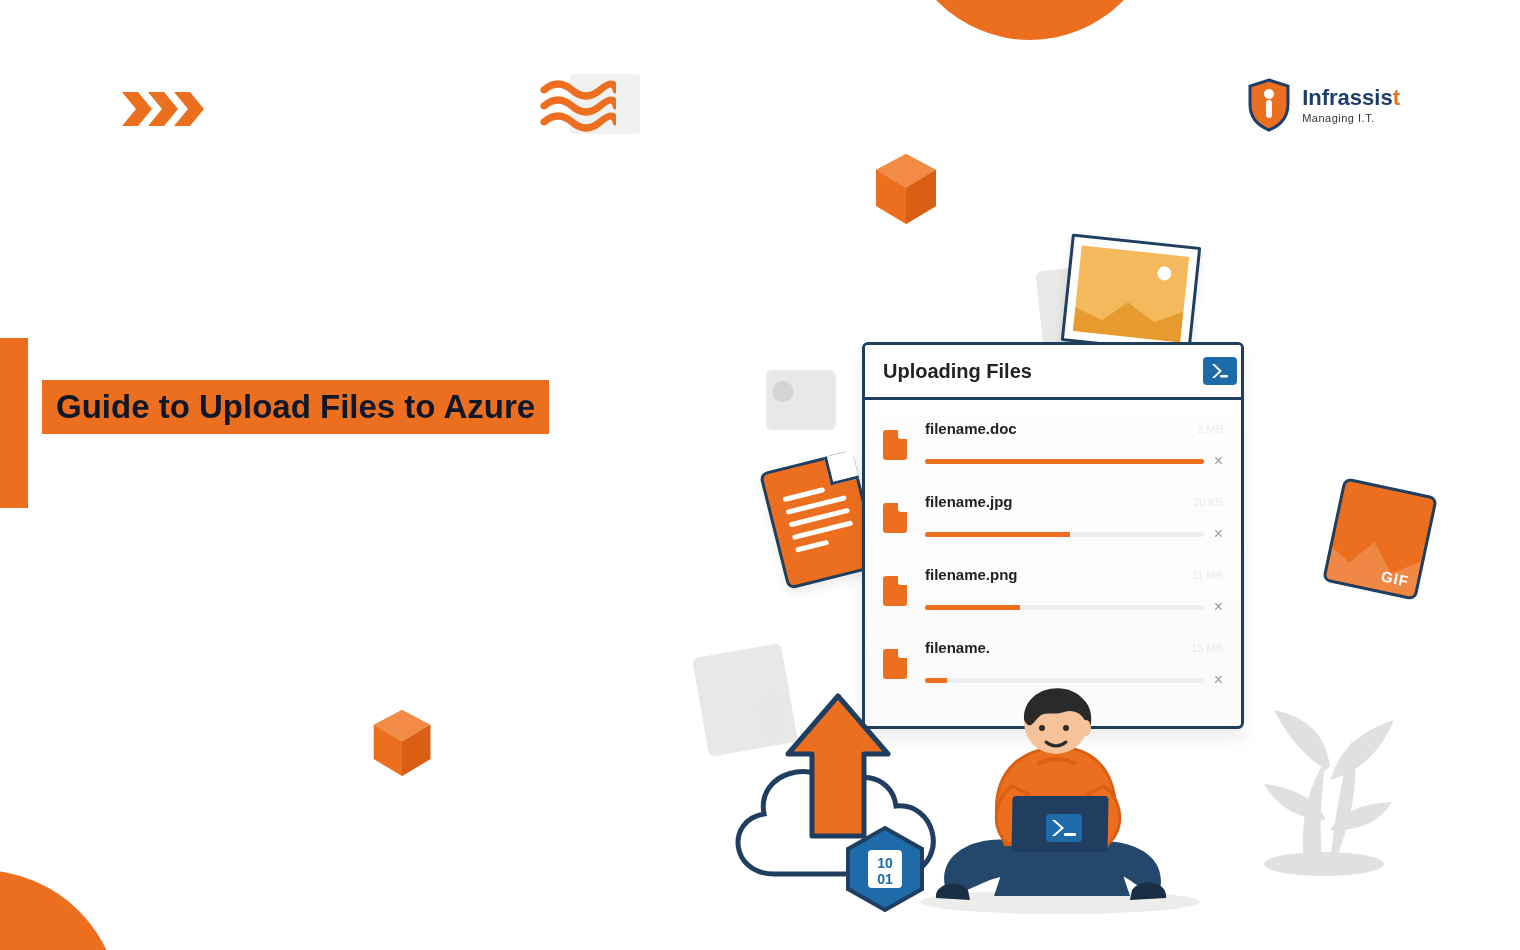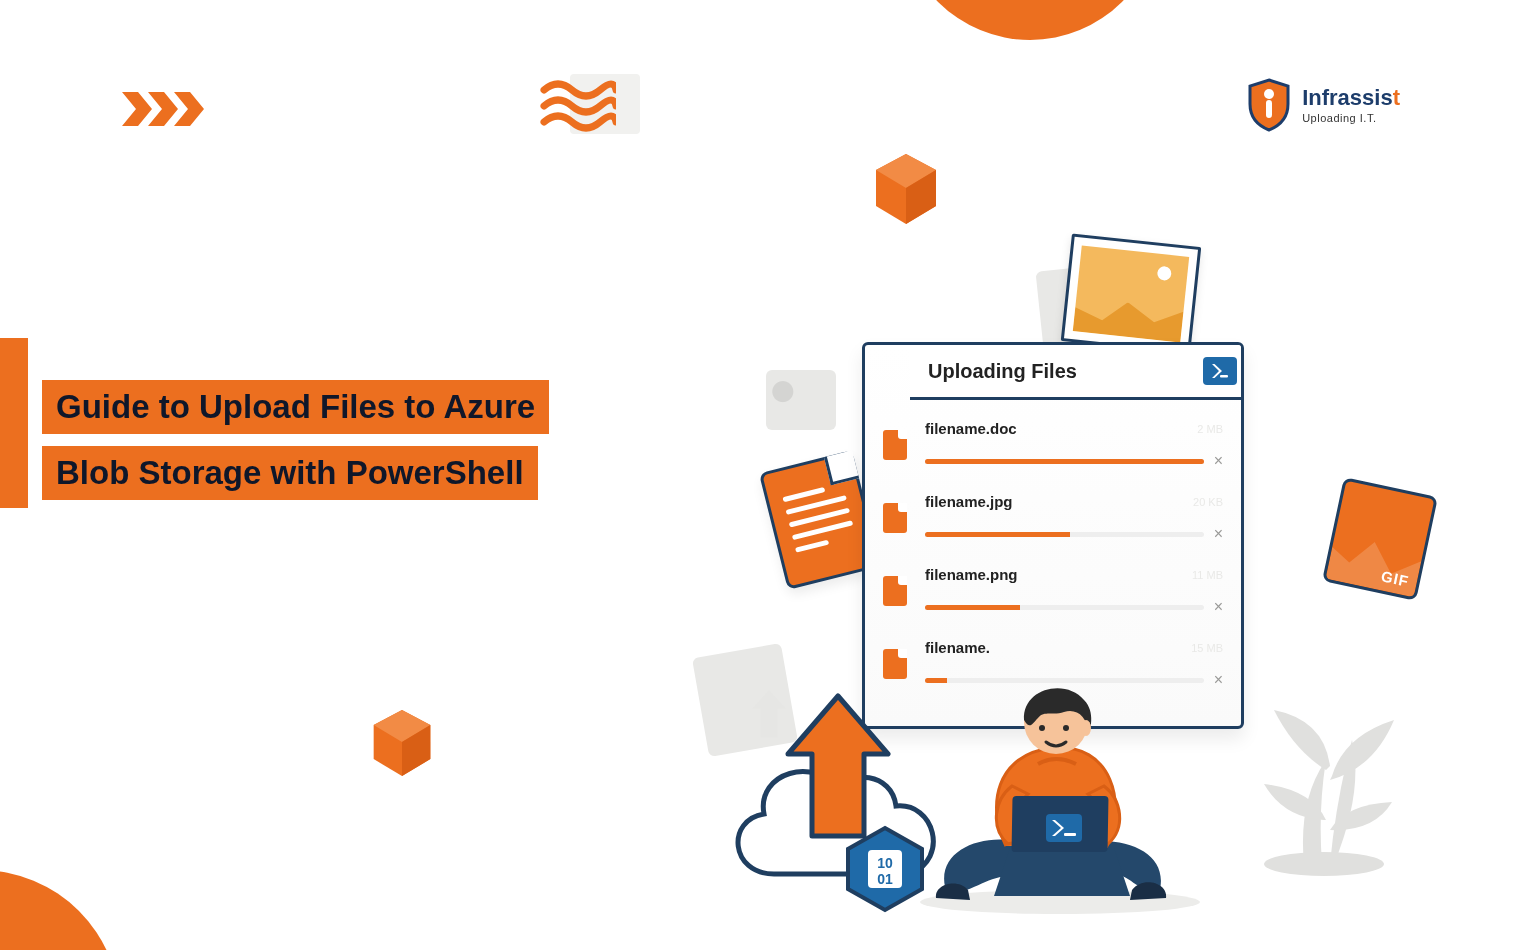--- a/index.html
+++ b/index.html
@@ -183,21 +183,20 @@
   box-shadow: 0 10px 18px rgba(0,0,0,.08);
 }
 .window-header {
   display: flex;
   align-items: center;
   justify-content: space-between;
   padding: 12px 4px 12px 18px;
   border-bottom: 3px solid #1f3e60;
   background:#fff;
   border-radius: 3px 3px 0 0;
-  margin-left: 45px;
 }
 .window-title {
   font-size: 20px;
   font-weight: 800;
   color: #222;
 }
 .ps-badge {
   width: 34px;
   height: 28px;
   background: #1f6aa8;
@@ -304,36 +303,35 @@
   </div>
 
   <div class="logo">
     <svg class="logo-shield" viewBox="0 0 46 54">
       <path d="M23 2 L42 8 V26 C42 40 33 48 23 52 C13 48 4 40 4 26 V8 Z" fill="#ec6f1f" stroke="#1d3d6b" stroke-width="3"></path>
       <circle cx="23" cy="16" r="5" fill="#fff"></circle>
       <rect x="20" y="22" width="6" height="18" rx="3" fill="#fff"></rect>
     </svg>
     <div class="logo-text">
       <div class="logo-brand"><span>Infrassis</span><span class="t">t</span></div>
-      <div class="logo-tag">Uploading I.T.</div>
+      <div class="logo-tag">Managing I.T.</div>
     </div>
   </div>
 
   <div class="cube-top">
     <svg class="hex-canvas" width="72" height="78" viewBox="0 0 72 78">
       <polygon points="36,4 66,20 66,56 36,74 6,56 6,20" fill="#ec6f1f"></polygon>
       <polygon points="36,4 66,20 36,38 6,20" fill="#f28b45"></polygon>
       <polygon points="36,38 66,20 66,56 36,74" fill="#d95f15"></polygon>
     </svg>
   </div>
 
   <div class="orange-bar-left"></div>
   <div class="title">
     <div><span class="title-line">Guide to Upload Files to Azure</span></div>
-    <div><span class="title-line">Blob Storage with PowerShell</span></div>
   </div>
 
   <div class="cube-bottom">
     <svg class="hex-canvas" width="68" height="74" viewBox="0 0 72 78">
       <polygon points="36,4 66,20 66,56 36,74 6,56 6,20" fill="#ec6f1f"></polygon>
       <polygon points="36,4 66,20 36,38 6,20" fill="#f28b45"></polygon>
       <polygon points="36,38 66,20 66,56 36,74" fill="#d95f15"></polygon>
     </svg>
   </div>
 

